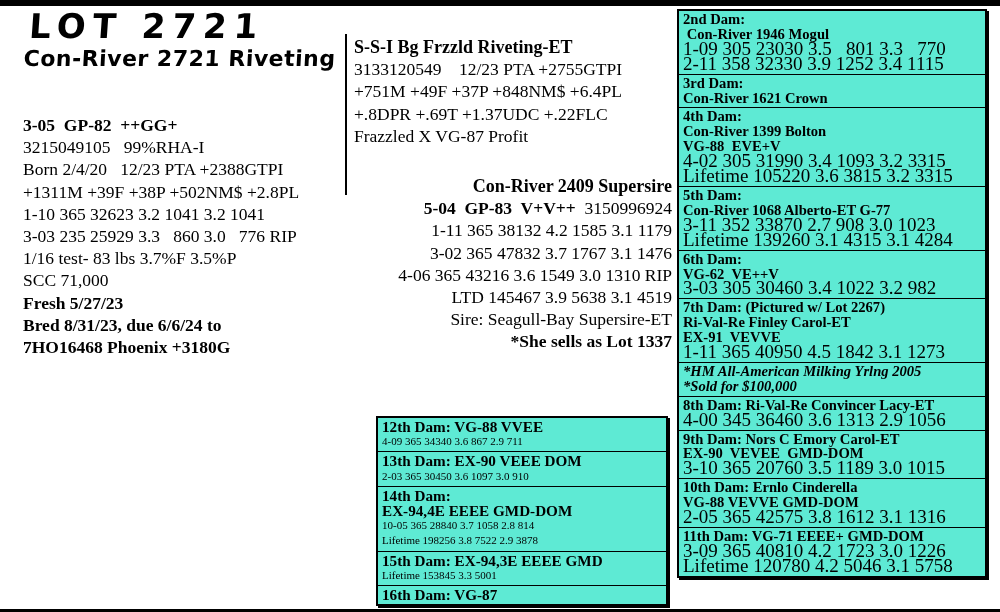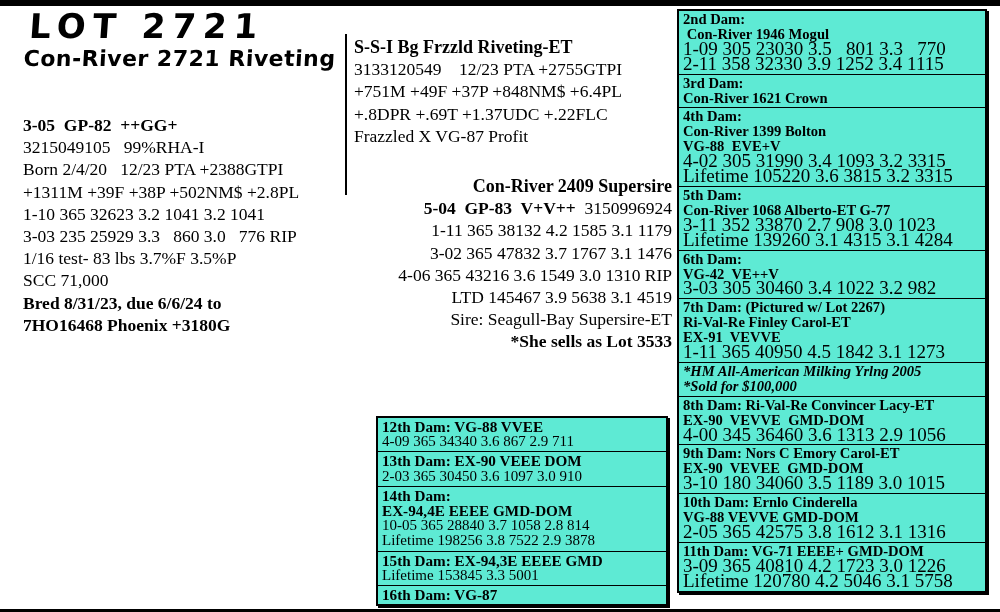--- a/index.html
+++ b/index.html
@@ -37,40 +37,41 @@
 
   .box{position:absolute;background:#5eead4;border:2px solid #000;box-shadow:2px 2px 0 #000;}
   .box .row{border-bottom:1px solid #000;padding:1px 4px 2px 4px;}
   .box .row:last-child{border-bottom:none;}
 
   .right-box{left:677px;top:9px;width:306px;}
   .right-box .ln{font-size:19px;line-height:14.9px;}
   .right-box .ln.b,.right-box .ln.bi{font-size:14.6px;}
 
   .bottom-box{left:376px;top:416px;width:288px;}
-  .bottom-box .ln{font-size:15px;line-height:15.2px;}
+  .bottom-box .ln{font-size:11px;line-height:15.2px;}
   .bottom-box .ln.b{font-size:15.2px;}
 </style>
 </head>
 <body>
 
 <div class="rule-top"></div>
 
 <h1 class="lot-title">LOT 2721</h1>
 <h2 class="animal-name">Con-River 2721 Riveting</h2>
 
 <section class="left-stats">
   <div class="ln b">3-05  GP-82  ++GG+</div>
   <div class="ln">3215049105   99%RHA-I</div>
   <div class="ln">Born 2/4/20   12/23 PTA +2388GTPI</div>
   <div class="ln">+1311M +39F +38P +502NM$ +2.8PL</div>
   <div class="ln">1-10 365 32623 3.2 1041 3.2 1041</div>
   <div class="ln">3-03 235 25929 3.3   860 3.0   776 RIP</div>
   <div class="ln">1/16 test- 83 lbs 3.7%F 3.5%P</div>
   <div class="ln">SCC 71,000</div>
+  <div class="ln b">Fresh 5/27/23</div>
   <div class="ln b">Bred 8/31/23, due 6/6/24 to</div>
   <div class="ln b">7HO16468 Phoenix +3180G</div>
 </section>
 
 <div class="v-divider"></div>
 
 <section class="sire-block">
   <div class="ln b mid-head">S-S-I Bg Frzzld Riveting-ET</div>
   <div class="ln">3133120549    12/23 PTA +2755GTPI</div>
   <div class="ln">+751M +49F +37P +848NM$ +6.4PL</div>
@@ -79,21 +80,21 @@
 </section>
 
 <section class="dam-block">
   <div class="ln b mid-head">Con-River 2409 Supersire</div>
   <div class="ln"><span class="b">5-04  GP-83  V+V++</span><span>  3150996924</span></div>
   <div class="ln">1-11 365 38132 4.2 1585 3.1 1179</div>
   <div class="ln">3-02 365 47832 3.7 1767 3.1 1476</div>
   <div class="ln">4-06 365 43216 3.6 1549 3.0 1310 RIP</div>
   <div class="ln">LTD 145467 3.9 5638 3.1 4519</div>
   <div class="ln">Sire: Seagull-Bay Supersire-ET</div>
-  <div class="ln b">*She sells as Lot 3533</div>
+  <div class="ln b">*She sells as Lot 1337</div>
 </section>
 
 <section class="box right-box">
   <div class="row">
     <div class="ln b">2nd Dam:</div>
     <div class="ln b"> Con-River 1946 Mogul</div>
     <div class="ln">1-09 305 23030 3.5   801 3.3   770</div>
     <div class="ln">2-11 358 32330 3.9 1252 3.4 1115</div>
   </div>
   <div class="row">
@@ -108,42 +109,41 @@
     <div class="ln">Lifetime 105220 3.6 3815 3.2 3315</div>
   </div>
   <div class="row">
     <div class="ln b">5th Dam:</div>
     <div class="ln b">Con-River 1068 Alberto-ET G-77</div>
     <div class="ln">3-11 352 33870 2.7 908 3.0 1023</div>
     <div class="ln">Lifetime 139260 3.1 4315 3.1 4284</div>
   </div>
   <div class="row">
     <div class="ln b">6th Dam:</div>
-    <div class="ln b">VG-42  VE++V</div>
+    <div class="ln b">VG-62  VE++V</div>
     <div class="ln">3-03 305 30460 3.4 1022 3.2 982</div>
   </div>
   <div class="row">
     <div class="ln b">7th Dam: (Pictured w/ Lot 2267)</div>
     <div class="ln b">Ri-Val-Re Finley Carol-ET</div>
     <div class="ln b">EX-91  VEVVE</div>
     <div class="ln">1-11 365 40950 4.5 1842 3.1 1273</div>
   </div>
   <div class="row">
     <div class="ln bi">*HM All-American Milking Yrlng 2005</div>
     <div class="ln bi">*Sold for $100,000</div>
   </div>
   <div class="row">
     <div class="ln b">8th Dam: Ri-Val-Re Convincer Lacy-ET</div>
-    <div class="ln b">EX-90  VEVVE  GMD-DOM</div>
     <div class="ln">4-00 345 36460 3.6 1313 2.9 1056</div>
   </div>
   <div class="row">
     <div class="ln b">9th Dam: Nors C Emory Carol-ET</div>
     <div class="ln b">EX-90  VEVEE  GMD-DOM</div>
-    <div class="ln">3-10 180 34060 3.5 1189 3.0 1015</div>
+    <div class="ln">3-10 365 20760 3.5 1189 3.0 1015</div>
   </div>
   <div class="row">
     <div class="ln b">10th Dam: Ernlo Cinderella</div>
     <div class="ln b">VG-88 VEVVE GMD-DOM</div>
     <div class="ln">2-05 365 42575 3.8 1612 3.1 1316</div>
   </div>
   <div class="row">
     <div class="ln b">11th Dam: VG-71 EEEE+ GMD-DOM</div>
     <div class="ln">3-09 365 40810 4.2 1723 3.0 1226</div>
     <div class="ln">Lifetime 120780 4.2 5046 3.1 5758</div>

